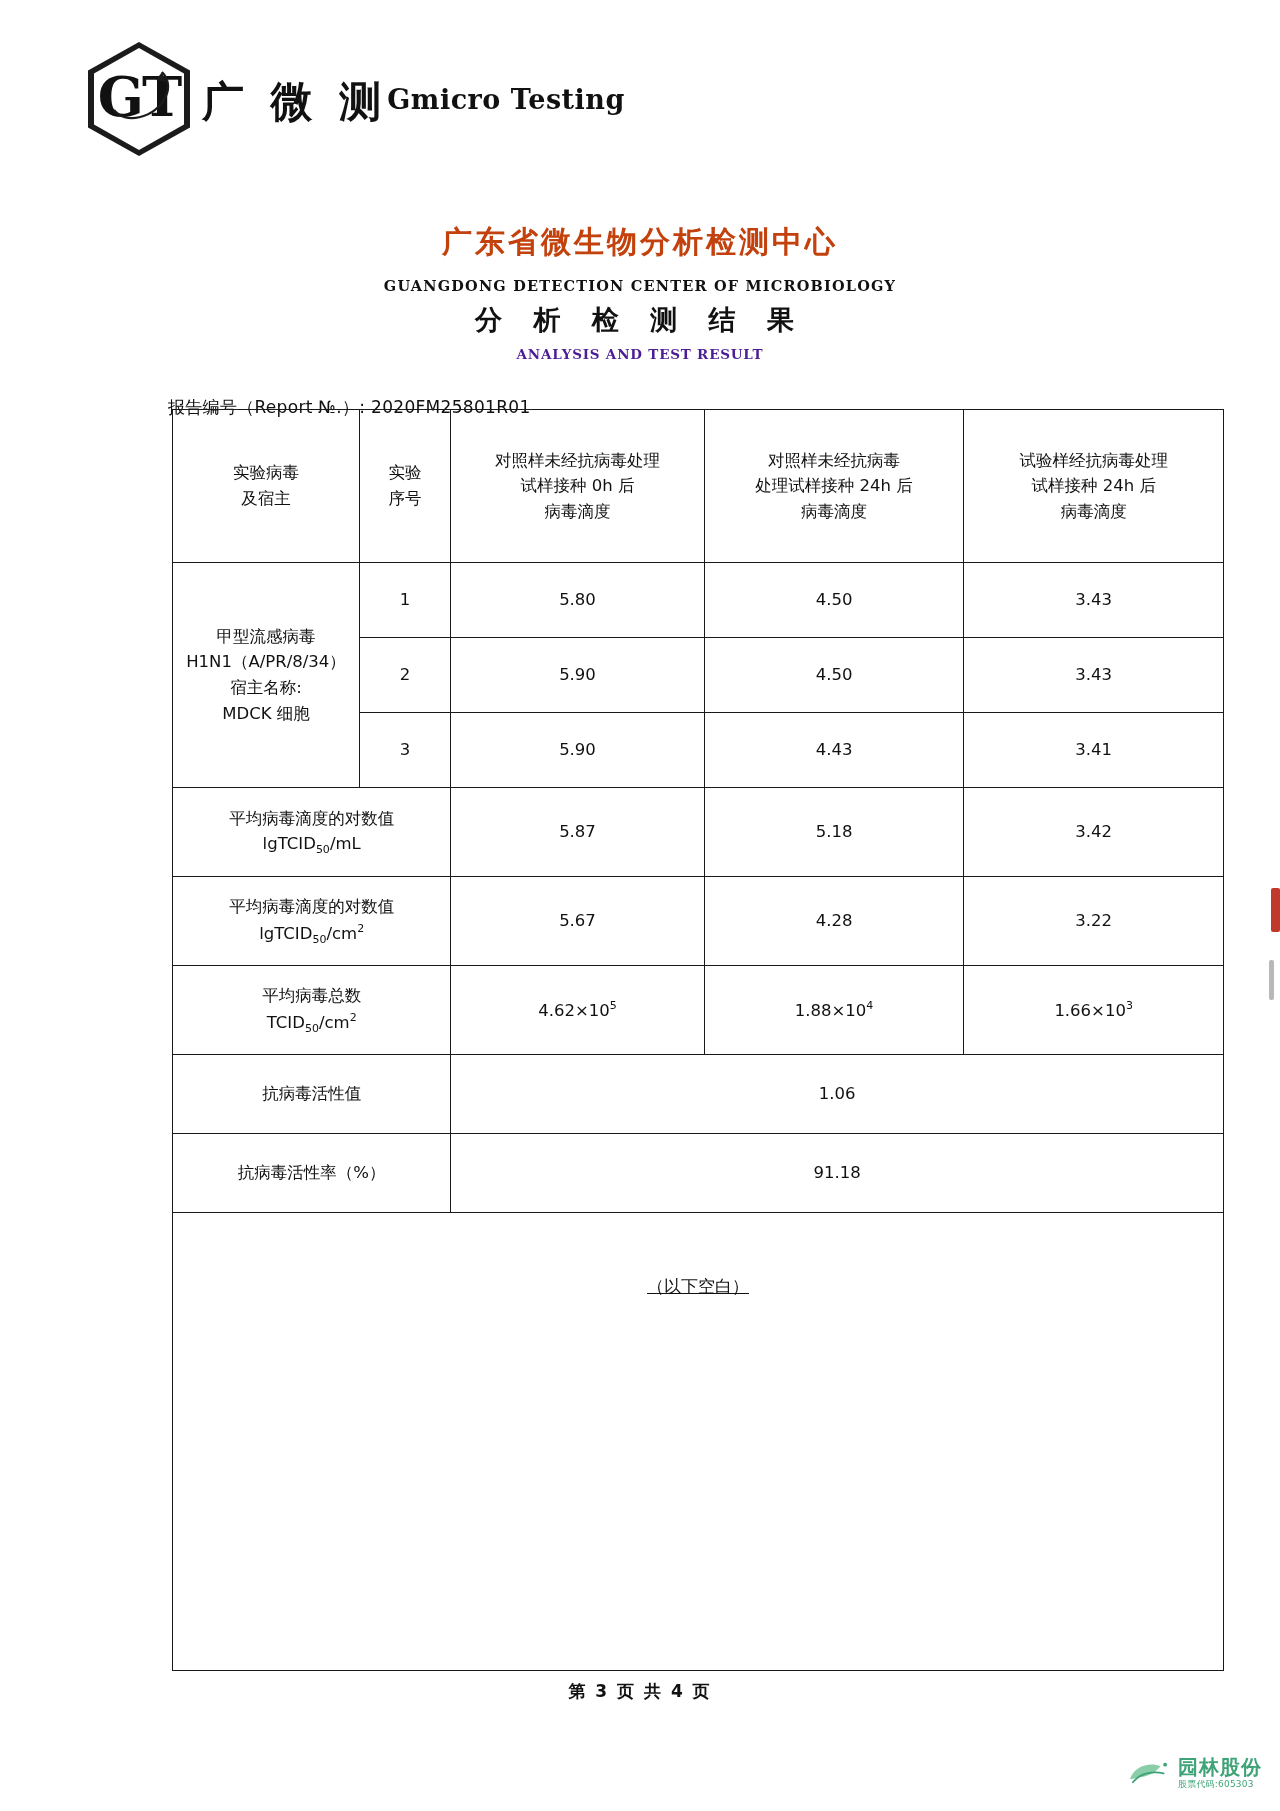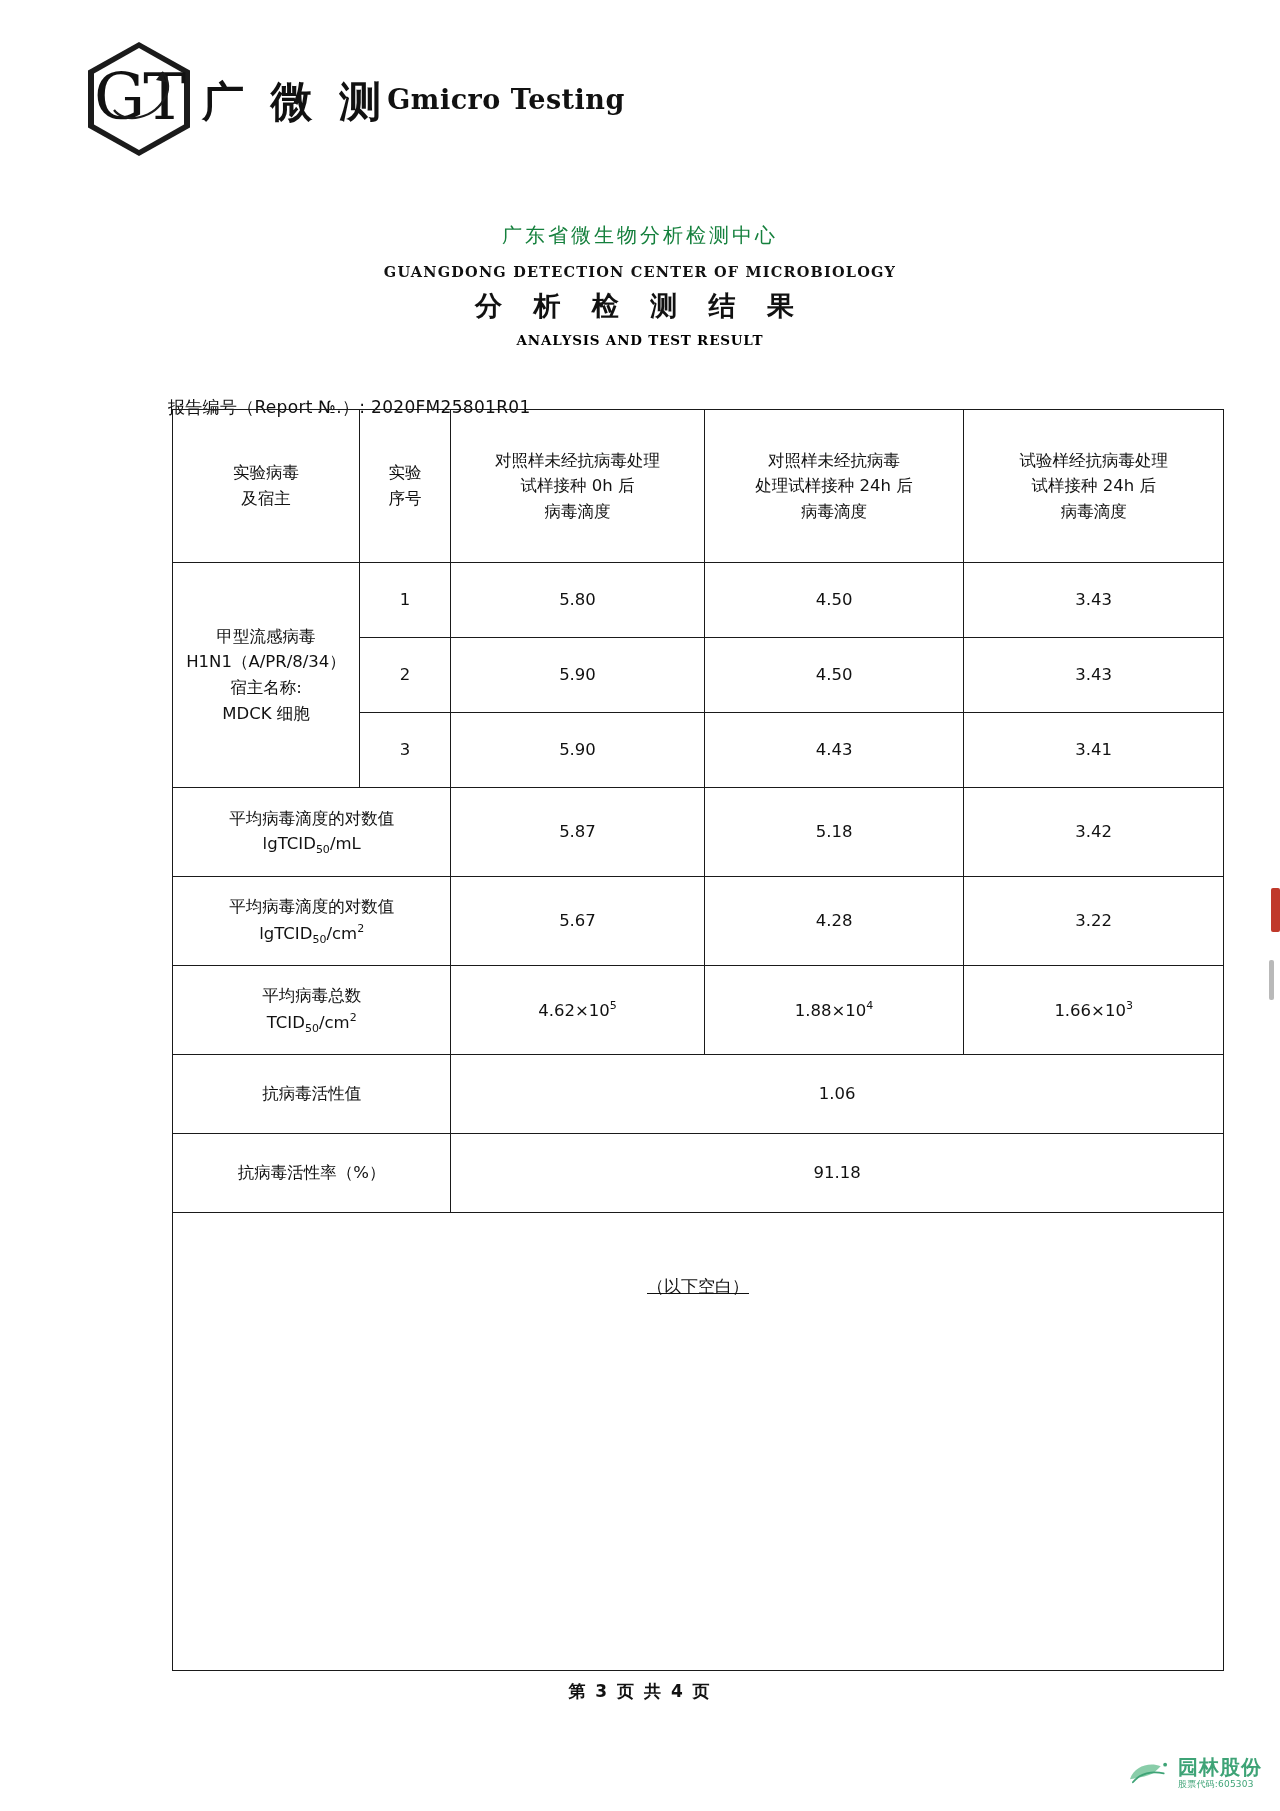--- a/index.html
+++ b/index.html
@@ -41,22 +41,22 @@
   }
   .hex-mark .hex-inner {
     position: absolute;
     left: 6px; top: 6px; right: 6px; bottom: 6px;
     background: #ffffff;
     clip-path: polygon(50% 0%, 100% 25%, 100% 75%, 50% 100%, 0% 75%, 0% 25%);
   }
   .hex-mark .gt {
     position: relative;
     font-family: "DejaVu Serif", "Liberation Serif", serif;
-    font-weight: 400;
-    font-size: 64px;
+    font-weight: 700;
+    font-size: 54px;
     letter-spacing: -2px;
     color: #111;
     z-index: 2;
     transform: translateY(-2px);
   }
   .hex-mark .swoosh {
     position: absolute;
     z-index: 3;
     left: 22px;
     top: 24px;
@@ -91,24 +91,24 @@
   
   .doc-head {
     position: absolute;
     left: 0;
     right: 0;
     top: 222px;
     text-align: center;
   }
   .title-cn {
     font-family: "DejaVu Sans", "Liberation Sans", sans-serif;
-    font-weight: 400;
-    font-size: 20px;
+    font-weight: 700;
+    font-size: 30px;
     letter-spacing: 3px;
-    color: #15803d;
+    color: #c2410c;
   }
   .title-en {
     font-family: "DejaVu Serif", "Liberation Serif", serif;
     font-weight: 700;
     font-size: 14.5px;
     letter-spacing: 1.2px;
     margin-top: 14px;
     color: #111;
   }
   .subtitle-cn {
@@ -118,21 +118,21 @@
     letter-spacing: 11px;
     margin-top: 8px;
     color: #111;
   }
   .subtitle-en {
     font-family: "DejaVu Serif", "Liberation Serif", serif;
     font-weight: 700;
     font-size: 13.5px;
     letter-spacing: 0.8px;
     margin-top: 8px;
-    color: #000000;
+    color: #4c1d95;
   }
 
   .report-no {
     position: absolute;
     left: 168px;
     top: 396px;
     font-size: 17px;
     font-family: "DejaVu Sans", "Liberation Sans", sans-serif;
     color: #111;
     letter-spacing: 0.3px;

